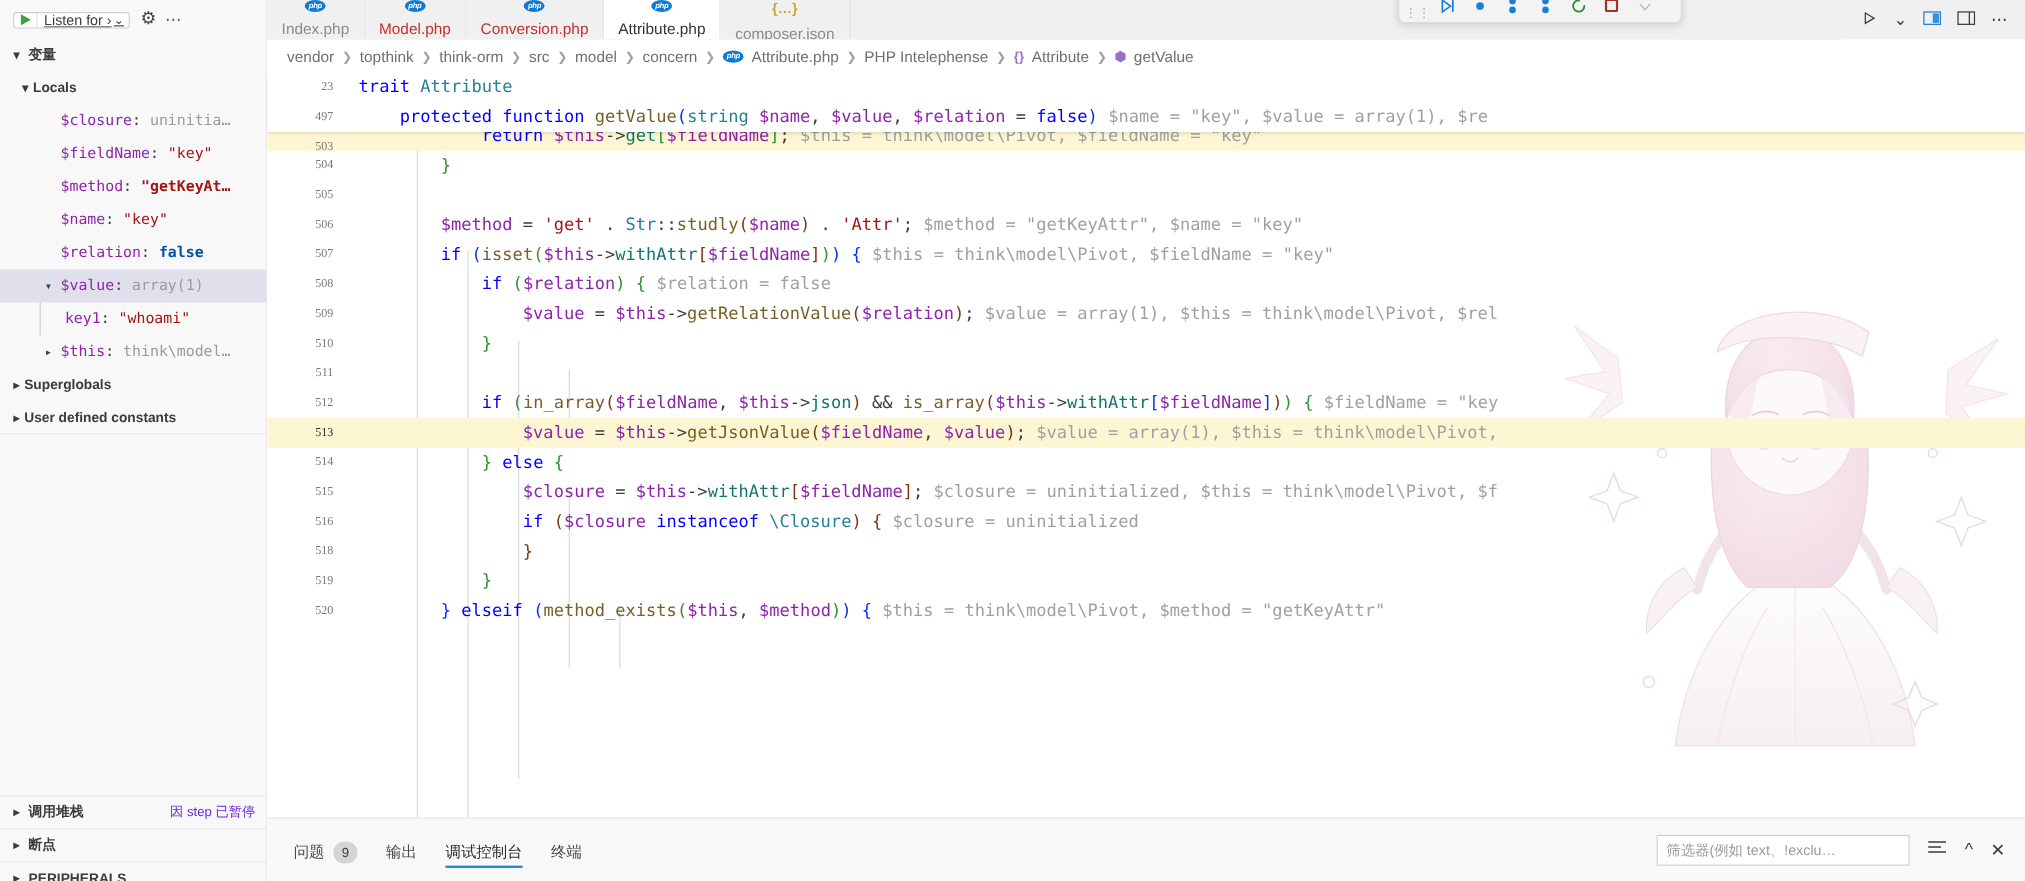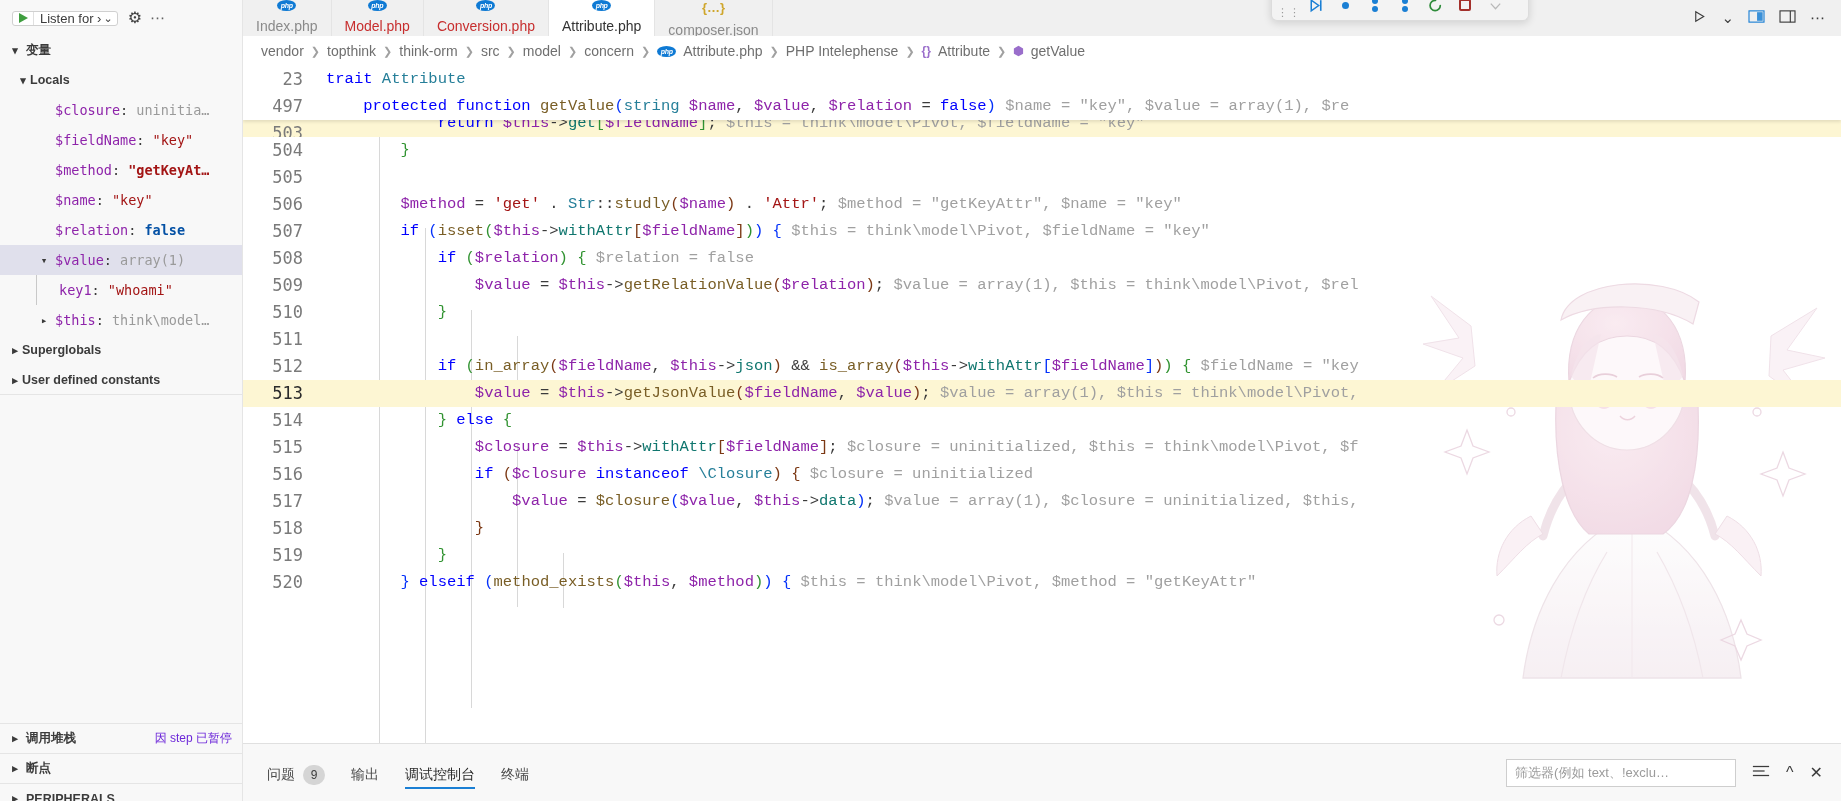--- a/index.html
+++ b/index.html
@@ -19,21 +19,21 @@
   .toprow { display: flex; height: 36px; flex: 0 0 36px; background: #f8f8f8; }
 
   .sb-head {
     width: 243px; flex: 0 0 243px; background: #f8f8f8;
     display: flex; align-items: center; gap: 6px; padding: 0 6px 0 12px;
     border-right: 1px solid #e5e5e5;
   }
   .launch-box {
     display: flex; align-items: center; height: 15px;
     border: 1px solid #d0d0d0; border-radius: 3px; background: #fff;
-    padding: 0 4px 0 2px; max-width: 152px; overflow: hidden;
+    padding: 0 4px 0 2px; max-width: 152px; overflow: hidden; text-decoration: underline;
   }
   .play-tri { width: 0; height: 0; border-left: 9px solid #3f9e3f; border-top: 5.5px solid transparent; border-bottom: 5.5px solid transparent; margin: 0 5px 0 4px; }
   .launch-div { width: 1px; height: 18px; background: #e0e0e0; margin-right: 6px; }
   .launch-txt { font-size: 13px; color: #3b3b3b; white-space: nowrap; }
   .launch-chev { font-size: 11px; color: #3b3b3b; margin-left: 2px; }
   .gear { font-size: 16px; color: #424242; line-height: 1; margin-left: 4px; }
   .dots-h { font-size: 15px; color: #616161; letter-spacing: -1px; margin-left: 2px; }
 
   
   .tabbar { flex: 1; display: flex; align-items: stretch; background: #f0f0f0; overflow: hidden; position: relative; }
@@ -134,24 +134,24 @@
   
   .codewrap { flex: 1; position: relative; min-height: 0; overflow: hidden; background: #fff; }
   .sticky { position: absolute; top: 0; left: 0; right: 0; z-index: 20; background: #fff; box-shadow: 0 2px 3px rgba(0,0,0,0.10); }
   .code { font-family: "DejaVu Sans Mono", "Liberation Mono", monospace; font-size: 15.5px; line-height: 27px; }
   .ln {
     display: flex; align-items: flex-start; height: 27px; position: relative;
   }
   .ln.hl { background: #fdf6d3; }
   .gut {
     width: 73px; flex: 0 0 73px; text-align: right; padding-right: 13px;
-    color: #7a7a7a; font-size: 17px; user-select: none; position: relative;
+    color: #7a7a7a; font-size: 11px; user-select: none; position: relative; font-family: Liberation Serif, serif;
   }
   .gut.cur { color: #2b2b2b; }
-  .src { white-space: pre; flex: 1; min-width: 0; overflow: hidden; padding-left: 10px; font-family: Liberation Mono, monospace; }
+  .src { white-space: pre; flex: 1; min-width: 0; overflow: hidden; padding-left: 10px; }
 
   
   .k  { color: #0000ff; }
   .ty { color: #267f99; }
   .fn { color: #795e26; }
   .va { color: #8e24aa; }
   .st { color: #a31515; }
   .pn { color: #0f766e; }
   .br1{ color: #0431fa; }
   .br2{ color: #319331; }
@@ -539,24 +539,20 @@
           <div class="ln">
             <div class="gut">515</div>
             <div class="src">                <span class="va">$closure</span> = <span class="va">$this</span>-&gt;<span class="pn">withAttr</span><span class="br3">[</span><span class="va">$fieldName</span><span class="br3">]</span>; <span class="inl">$closure = uninitialized, $this = think\model\Pivot, $f</span></div>
           </div>
 
           <div class="ln">
             <div class="gut">516</div>
             <div class="src">                <span class="k">if</span> <span class="br3">(</span><span class="va">$closure</span> <span class="k">instanceof</span> <span class="ty">\Closure</span><span class="br3">)</span> <span class="br3">{</span> <span class="inl">$closure = uninitialized</span></div>
           </div>
 
-          <div class="ln">
-            <div class="gut">517</div>
-            <div class="src">                    <span class="va">$value</span> = <span class="fn">$closure</span><span class="br1">(</span><span class="va">$value</span>, <span class="va">$this</span>-&gt;<span class="pn">data</span><span class="br1">)</span>; <span class="inl">$value = array(1), $closure = uninitialized, $this,</span></div>
-          </div>
 
           <div class="ln">
             <div class="gut">518</div>
             <div class="src">                <span class="br3">}</span></div>
           </div>
 
           <div class="ln">
             <div class="gut">519</div>
             <div class="src">            <span class="br2">}</span></div>
           </div>

